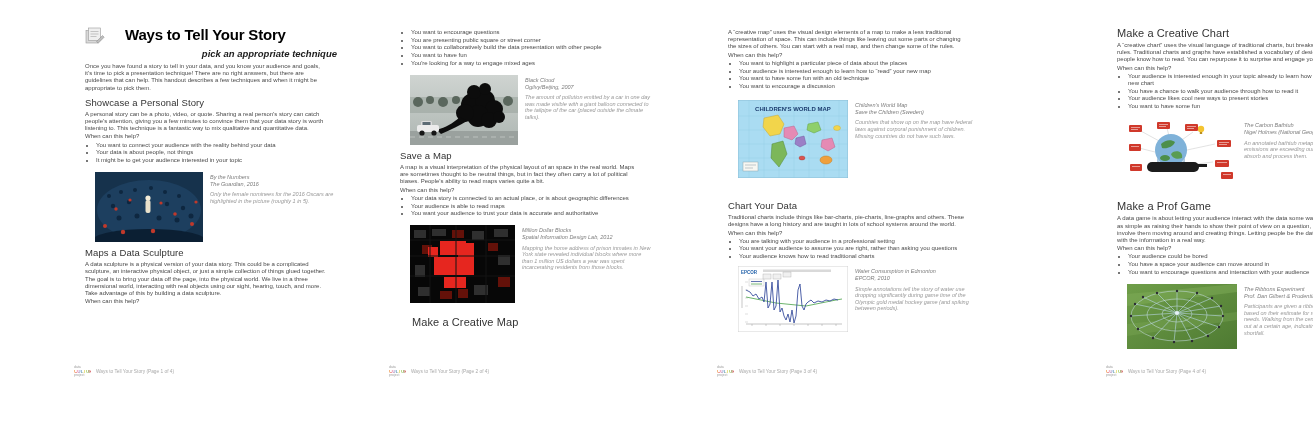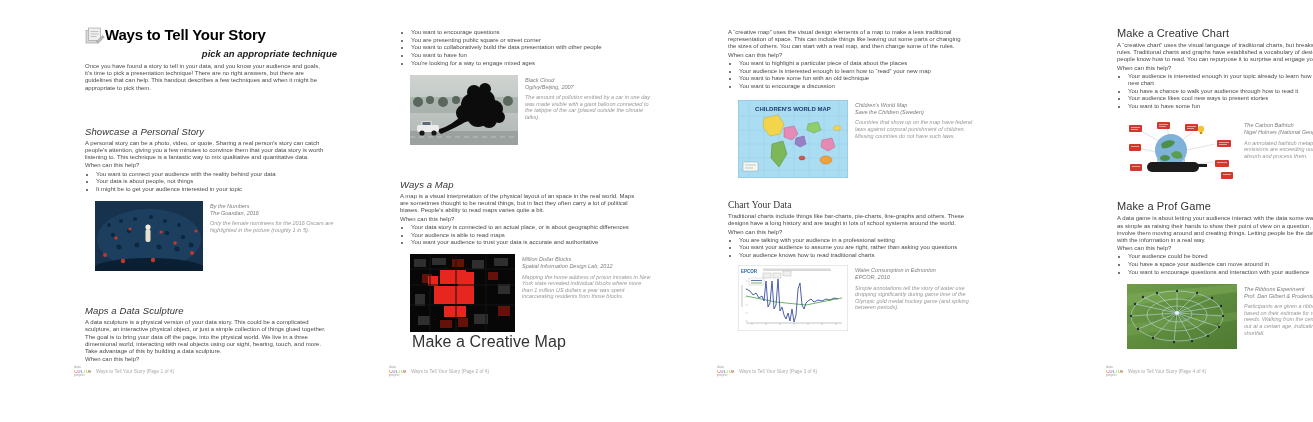--- a/index.html
+++ b/index.html
@@ -5,27 +5,27 @@
   * { margin:0; padding:0; box-sizing:border-box; }
   html,body { width:1313px; height:422px; background:#ffffff; overflow:hidden;
     font-family:"Liberation Sans", sans-serif; color:#454545; }
   .sheet { position:relative; width:1313px; height:422px; background:#fff; }
   .page { position:absolute; top:0; width:252px; height:422px; }
   #page1 { left:85px; }
   #page2 { left:400px; }
   #page3 { left:728px; }
   #page4 { left:1117px; }
 
-  .doc-header { display:flex; align-items:flex-start; gap:0; margin-top:27px; }
+  .doc-header { display:flex; align-items:flex-start; gap:20px; margin-top:27px; }
   .doc-icon { width:20px; height:18px; flex:0 0 auto; }
   h1 { font-size:15px; font-weight:bold; color:#000; line-height:16px; letter-spacing:-0.2px; }
   .subtitle { font-size:9.5px; font-style:italic; font-weight:bold; color:#1c1c1c; margin:3px 0 4px 0;text-align:right; }
 
   .h2 { font-size:9.5px; font-weight:500; color:#333; margin:11px 0 3px 0; letter-spacing:0.1px; }
-  .h2.big-gap { margin-top:34px;font-style:italic; }
+  .h2.big-gap { margin-top:5px; }
   .body, .help { font-size:6px; line-height:7.2px; color:#4a4a4a; width:242px; }
   .help { margin-top:1px; }
   ul { list-style:disc; margin:1px 0 0 0; padding-left:11px; width:236px; }
   li { font-size:6px; line-height:7.2px; color:#4a4a4a; margin-bottom:0.5px; }
 
   figure.fig { display:flex; gap:7px; margin:8px 0 0 10px; width:242px; }
   .img { flex:0 0 auto; overflow:hidden; }
   .img svg { display:block; }
   figcaption { flex:1 1 auto; padding-top:2px; }
   .cap-title, .cap-src { font-size:5.5px; line-height:6.6px; font-style:italic; color:#7c7c7c; }
@@ -178,21 +178,21 @@
             <circle cx="24" cy="58" r="2.6" fill="#161616"></circle>
         </svg>
       </div>
       <figcaption>
         <div class="cap-title">Black Cloud</div>
         <div class="cap-src">Ogilvy/Beijing, 2007</div>
         <div class="cap-desc">The amount of pollution emitted by a car in one day was made visible with a giant balloon connected to the tailpipe of the car (placed outside the climate talks).</div>
       </figcaption>
     </figure>
 
-    <div class="h2 big-gap">Ways a Map</div>
+    <div class="h2 big-gap">Save a Map</div>
     <p class="body">A map is a visual interpretation of the physical layout of an space in the real world.  Maps are sometimes thought to be neutral things, but in fact they often carry a lot of political biases.  People's ability to read maps varies quite a bit.</p>
     <p class="help">When can this help?</p>
     <ul>
       <li>Your data story is connected to an actual place, or is about geographic differences</li>
       <li>Your audience is able to read maps</li>
       <li>You want your audience to trust your data is accurate and authoritative</li>
     </ul>
 
     <figure class="fig">
       <div class="img">
@@ -233,21 +233,21 @@
           </g>
         </svg>
       </div>
       <figcaption>
         <div class="cap-title">Million Dollar Blocks</div>
         <div class="cap-src">Spatial Information Design Lab, 2012</div>
         <div class="cap-desc">Mapping the home address of prison inmates in New York state revealed individual blocks where more than 1 million US dollars a year was spent incarcerating residents from those blocks.</div>
       </figcaption>
     </figure>
 
-    <div class="h2" style="margin-top:1px; font-size:16px;padding-left:12px;">Make a Creative Map</div>
+    <div class="h2" style="margin-top:13px; font-size:11px;padding-left:12px;">Make a Creative Map</div>
 
     <div class="footer">
       <div class="logo">
         <div class="logo-l1">data</div>
         <div class="logo-l2">CULTURE</div>
         <div class="logo-l3">project</div>
       </div>
       <div class="footer-text">Ways to Tell Your Story (Page 2 of 4)</div>
     </div>
   </div>
@@ -295,21 +295,21 @@
           <line x1="7" y1="68" x2="15" y2="68" stroke="#9aa8ae" stroke-width="0.6"></line>
         </svg>
       </div>
       <figcaption>
         <div class="cap-title">Children's World Map</div>
         <div class="cap-src">Save the Children (Sweden)</div>
         <div class="cap-desc">Countries that show up on the map have federal laws against corporal punishment of children.  Missing countries do not have such laws.</div>
       </figcaption>
     </figure>
 
-    <div class="h2" style="margin-top:22px;font-family:Liberation Serif, serif;">Chart Your Data</div>
+    <div class="h2" style="margin-top:22px;">Chart Your Data</div>
     <p class="body">Traditional charts include things like bar-charts, pie-charts, line-graphs and others.  These designs have a long history and are taught in lots of school systems around the world.</p>
     <p class="help">When can this help?</p>
     <ul>
       <li>You are talking with your audience in a professional setting</li>
       <li>You want your audience to assume you are right, rather than asking you questions</li>
       <li>Your audience knows how to read traditional charts</li>
     </ul>
 
     <figure class="fig" style="margin-top:6px;">
       <div class="img">

